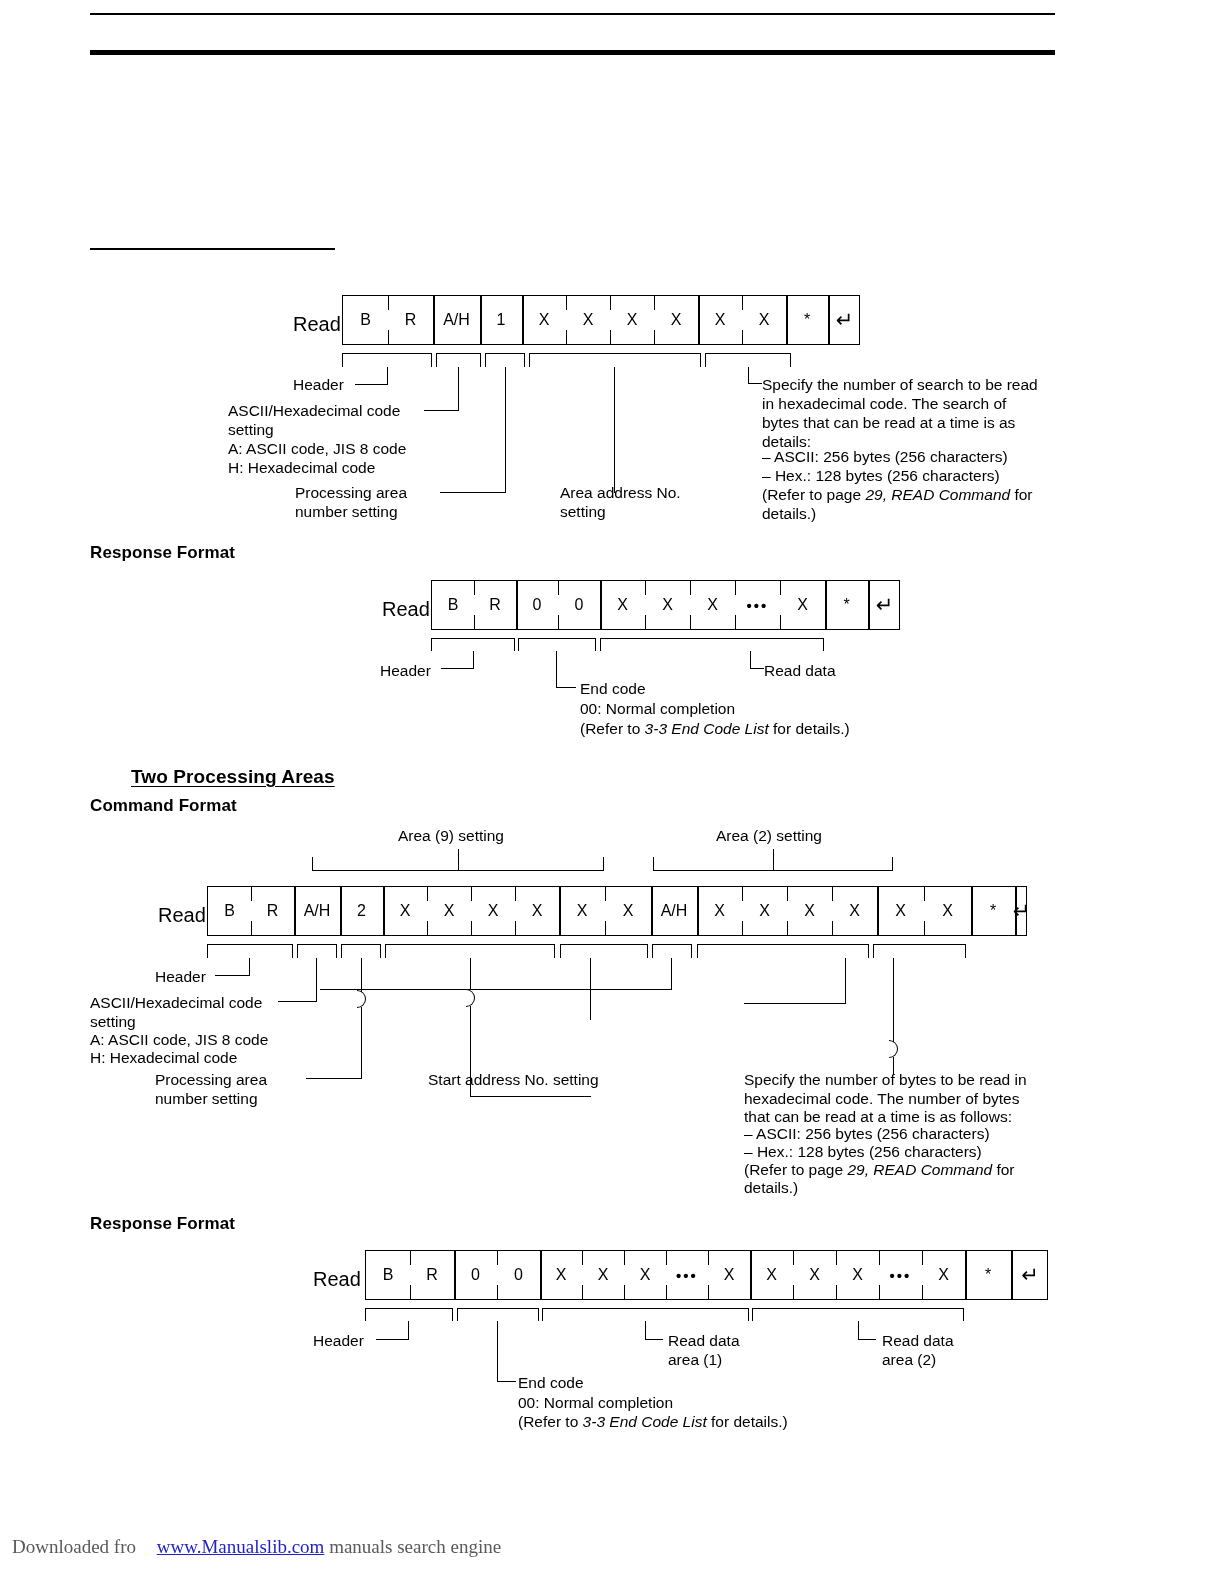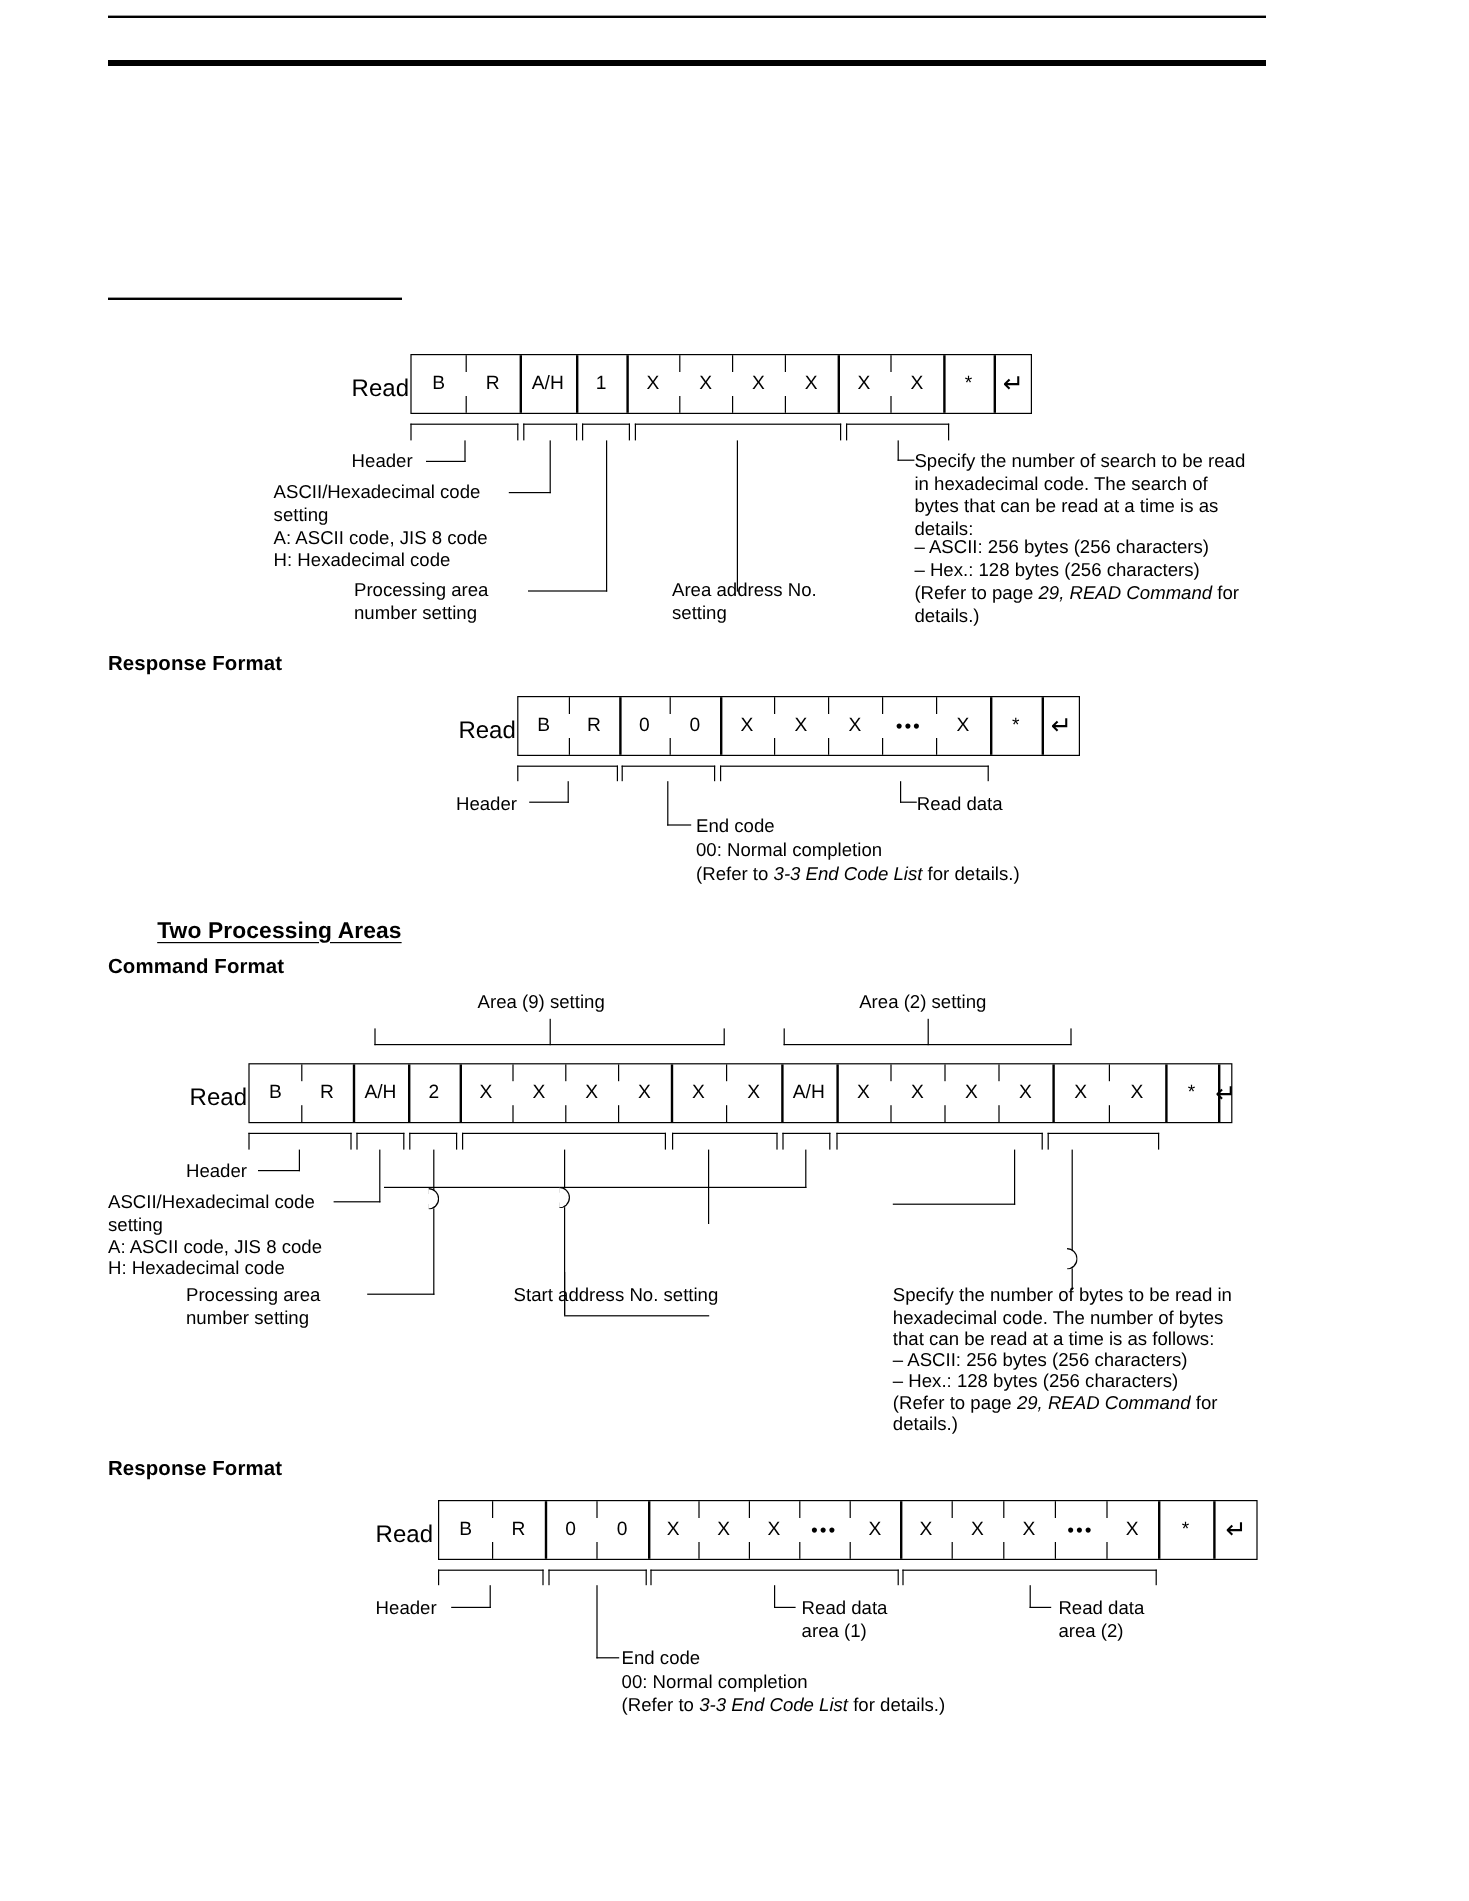--- a/index.html
+++ b/index.html
@@ -381,14 +381,19 @@
   <div class="lh" style="left:858px;top:1339px;width:18px;"></div>
   <div class="ann" style="left:882px;top:1331px;">Read data
 area (2)</div>
 
   <div class="lv" style="left:497px;top:1321px;height:61px;"></div>
   <div class="lh" style="left:497px;top:1381px;width:19px;"></div>
   <div class="ann" style="left:518px;top:1373px;">End code</div>
   <div class="ann" style="left:518px;top:1393px;">00: Normal completion</div>
   <div class="ann" style="left:518px;top:1412px;"><span>(Refer to </span><em>3-3 End Code List</em><span> for details.)</span></div>
 
+  <div class="footer" style="left:12px;top:1536px;">
+    <span>Downloaded fro</span>
+    <span style="display:inline-block;width:16px;"></span><a href="#">www.Manualslib.com</a>
+    <span>manuals search engine</span>
+  </div>
 
 </div>
 
 </body></html>

